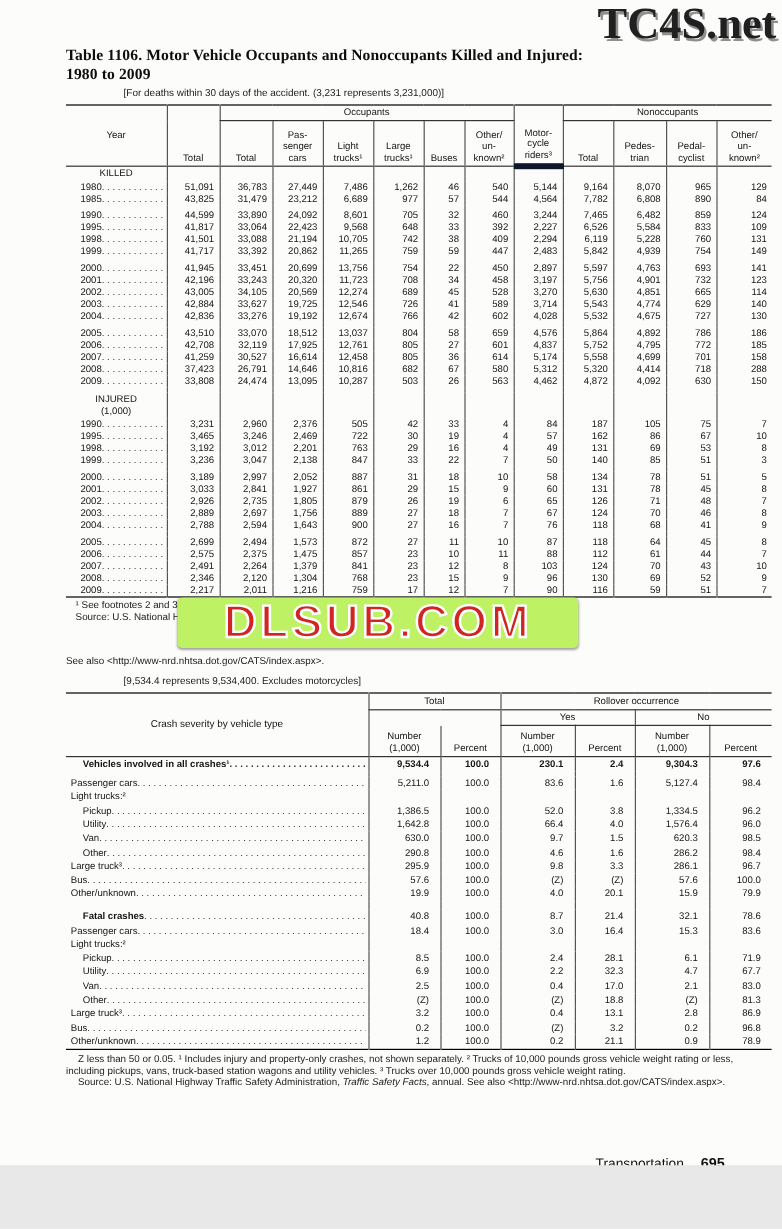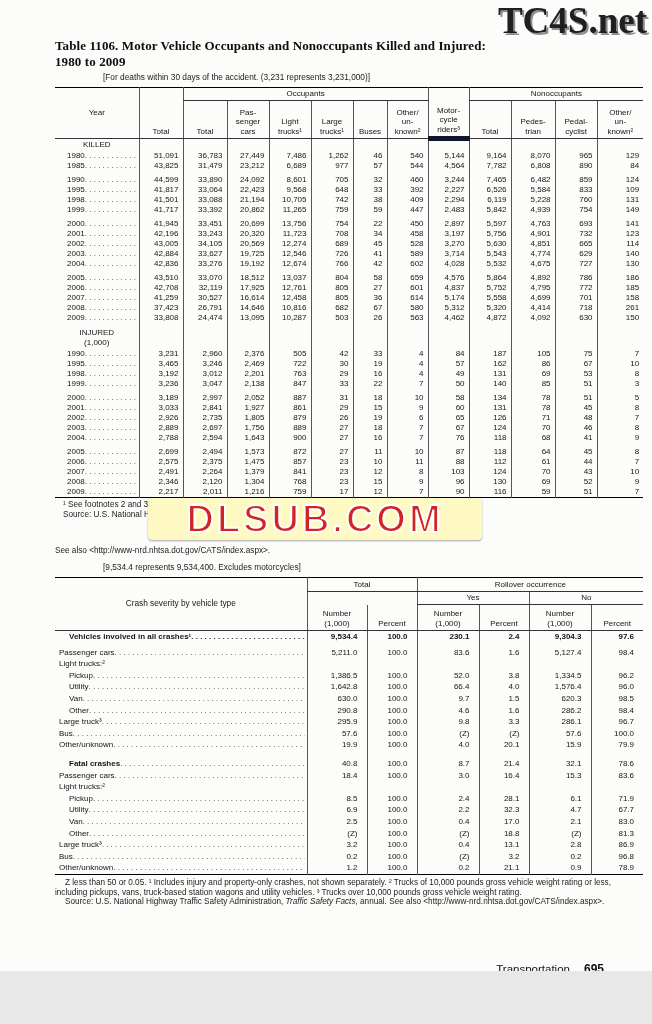--- a/index.html
+++ b/index.html
@@ -492,21 +492,21 @@
             <td class="num">26,791</td>
             <td class="num">14,646</td>
             <td class="num">10,816</td>
             <td class="num">682</td>
             <td class="num">67</td>
             <td class="num">580</td>
             <td class="num">5,312</td>
             <td class="num">5,320</td>
             <td class="num">4,414</td>
             <td class="num">718</td>
-            <td class="num">261</td>
+            <td class="num">288</td>
           </tr>
           <tr class="drow">
             <td class="first">
               <div class="lwrap yw">
                 <span class="ylab">2009</span>
                 <span class="lead"></span>
               </div>
             </td>
             <td class="num">33,808</td>
             <td class="num">24,474</td>
@@ -865,21 +865,21 @@
         </tbody>
     </table>
 
     <div class="fn">
       <p class="ind">¹ See footnotes 2 and 3, Table 1107.</p>
       <p class="ind">Source: U.S. National Highway Traffic Safety Administration, Traffic Safety Facts, annual, and unpublished data.</p>
       <p class="seealso">See also &lt;http://www-nrd.nhtsa.dot.gov/CATS/index.aspx&gt;.</p>
     </div>
   </section>
 
-  <div class="wm-mid" style="background: #fef9c3;">
+  <div class="wm-mid" style="background: #bef264;">
     <span>DLSUB.COM</span>
   </div>
 
   <section class="sec sec1107">
     <p class="note">[9,534.4 represents 9,534,400. Excludes motorcycles]</p>
 
     <table class="t t1107">
       <colgroup>
         <col style="width:252px">
           <col style="width:60px">

